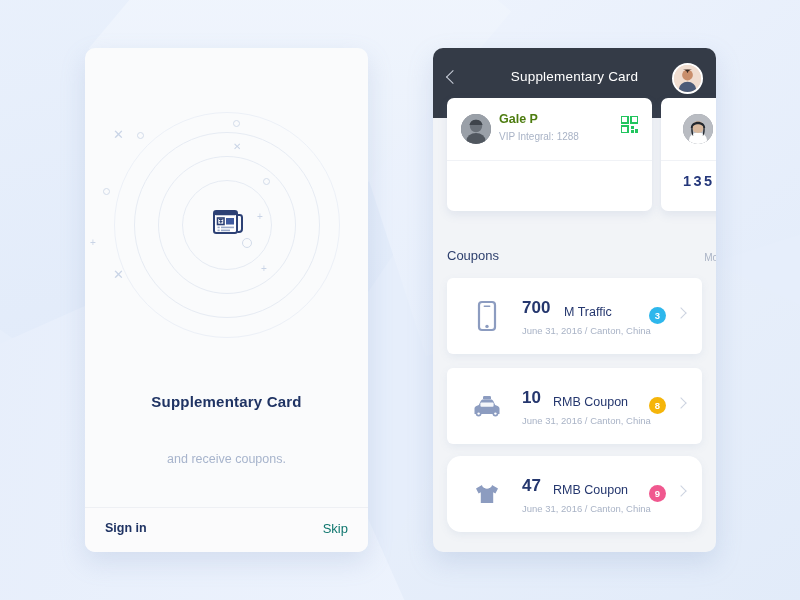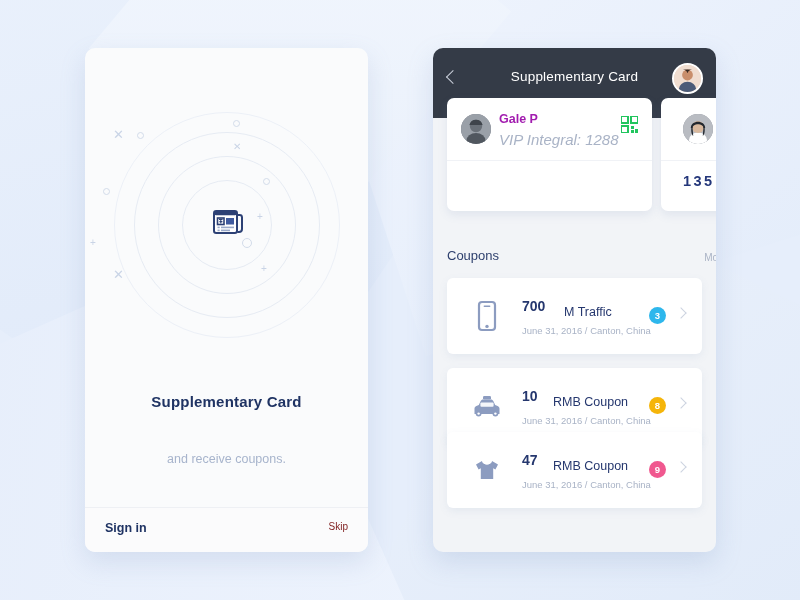--- a/index.html
+++ b/index.html
@@ -107,21 +107,21 @@
     width: 283px; height: 44px;
     border-top: 1px solid #eef0f4;
     background: #fbfbfc;
   }
   .signin {
     position: absolute; left: 20px; top: 13px;
     color: #1f3363; font-size: 12.5px; font-weight: bold;
   }
   .skip {
     position: absolute; right: 20px; top: 13px;
-    color: #7f1d1d; font-size: 10px;
+    color: #0f766e; font-size: 13px;
   }
 
   
   .phone-right {
     position: absolute;
     left: 433px; top: 48px;
     width: 283px; height: 504px;
     background: #f2f4f7;
     border-radius: 10px;
     box-shadow: 0 10px 26px rgba(120,145,190,0.22);
@@ -161,25 +161,25 @@
   .vcard.next { left: 228px; width: 110px; height: 113px; }
   .vc-top { position: relative; height: 62px; }
   .vc-avatar {
     position: absolute; left: 14px; top: 16px;
     width: 30px; height: 30px; border-radius: 50%;
     background: #6f7580; overflow: hidden;
   }
   .vc-avatar.f { background: #8a8f99; }
   .vc-name {
     position: absolute; left: 52px; top: 14px;
-    color: #a21caf; font-size: 12.5px; font-weight: bold;
+    color: #4d7c0f; font-size: 12.5px; font-weight: bold;
   }
   .vc-meta {
     position: absolute; left: 52px; top: 33px;
-    color: #a9b3c6; font-size: 15px; font-style: italic;
+    color: #a9b3c6; font-size: 10px;
   }
   .qr { position: absolute; right: 14px; top: 18px; width: 17px; height: 17px; }
   .vc-divider { height: 1px; background: #f0f2f6; margin: 0 0; }
   .vc-num {
     padding: 12px 0 0 16px;
     color: #24377a; font-size: 14.5px; font-weight: bold;
     letter-spacing: 2.4px;
   }
   .vcard.next .vc-avatar { left: 22px; }
   .vcard.next .vc-num { padding-left: 22px; }
@@ -203,25 +203,25 @@
     transform: rotate(45deg);
   }
 
   .coupon {
     position: absolute; left: 14px; width: 255px; height: 76px;
     background: #ffffff; border-radius: 6px;
     box-shadow: 0 3px 8px rgba(110,135,180,0.10);
   }
   .c1 { top: 230px; }
   .c2 { top: 320px; }
-  .c3 { top: 384px; }
+  .c3 { top: 408px; border-radius: 14px; }
   .c-icon { position: absolute; left: 22px; top: 20px; width: 36px; height: 36px; }
   .c-amount {
     position: absolute; left: 75px; top: 20px;
-    color: #25376e; font-size: 14px; font-weight: bold;
+    color: #25376e; font-size: 17px; font-weight: bold;
   }
   .c-unit {
     position: absolute; top: 27px;
     color: #25376e; font-size: 12.5px;
   }
   .c-date {
     position: absolute; left: 75px; top: 47px;
     color: #a9b3c6; font-size: 9.5px;
   }
   .badge {

